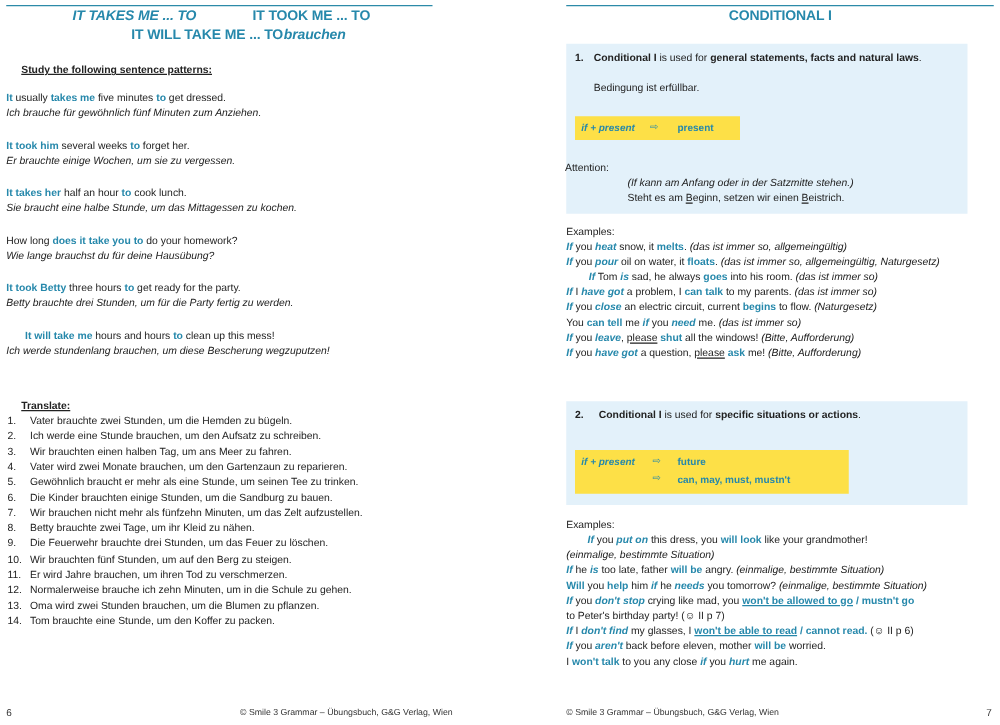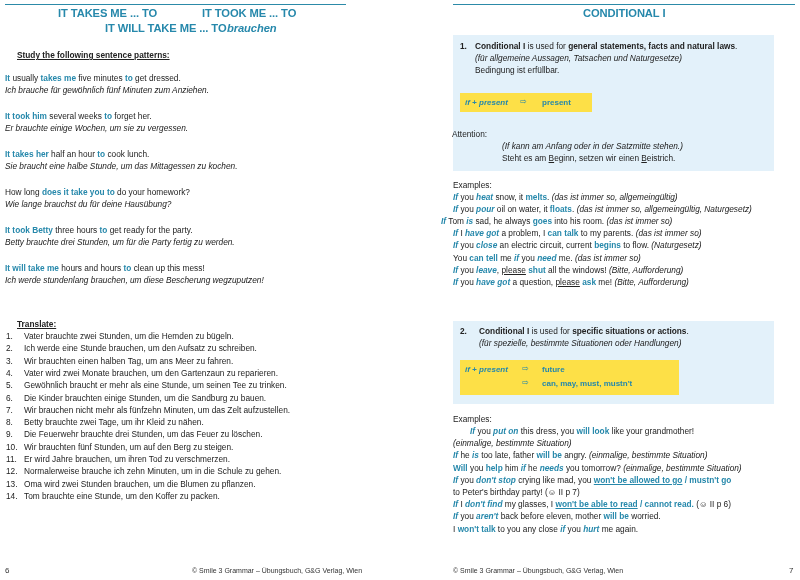--- a/index.html
+++ b/index.html
@@ -53,39 +53,39 @@
 
     .footer { position: absolute; font-size: 7px; color: #333333; white-space: nowrap; }
     .page-num { position: absolute; font-size: 8px; color: #333; }
   </style>
 </head>
 <body>
 
 <div class="page page-left">
   <div class="rule" style="left:5px; top:4px; width:341px;"></div>
 
-  <div class="title-line" style="left:58px; top:7px;">IT TAKES ME ... TO</div>
+  <div class="title-line" style="left:58px; top:7px;font-style:italic;">IT TAKES ME ... TO</div>
   <div class="title-line" style="left:202px; top:7px;">IT TOOK ME ... TO</div>
   <div class="title-line" style="left:78px; top:22px;padding-left:27px;">IT WILL TAKE ME ... TO</div>
   <div class="title-line title-italic" style="left:227px; top:22px;">brauchen</div>
 
   <div class="line heading-u" style="left:5px; top:50px;">Study the following sentence patterns:</div>
 
   <div id="patterns">
       <div class="line" style="left: 5px; top: 73px;"><span class="hl">It</span><span> usually </span><span class="hl">takes me</span><span> five minutes </span><span class="hl">to</span><span> get dressed.</span></div>
       <div class="line it" style="left: 5px; top: 85px;">Ich brauche für gewöhnlich fünf Minuten zum Anziehen.</div>
       <div class="line" style="left: 5px; top: 111px;"><span class="hl">It took him</span><span> several weeks </span><span class="hl">to</span><span> forget her.</span></div>
       <div class="line it" style="left: 5px; top: 123px;">Er brauchte einige Wochen, um sie zu vergessen.</div>
       <div class="line" style="left: 5px; top: 149px;"><span class="hl">It takes her</span><span> half an hour </span><span class="hl">to</span><span> cook lunch.</span></div>
       <div class="line it" style="left: 5px; top: 161px;">Sie braucht eine halbe Stunde, um das Mittagessen zu kochen.</div>
       <div class="line" style="left: 5px; top: 187px;"><span>How long </span><span class="hl">does it take you to</span><span> do your homework?</span></div>
       <div class="line it" style="left: 5px; top: 199px;">Wie lange brauchst du für deine Hausübung?</div>
       <div class="line" style="left: 5px; top: 225px;"><span class="hl">It took Betty</span><span> three hours </span><span class="hl">to</span><span> get ready for the party.</span></div>
       <div class="line it" style="left: 5px; top: 237px;">Betty brauchte drei Stunden, um für die Party fertig zu werden.</div>
-      <div class="line" style="left: 5px; top: 263px;"><span class="hl">It will take me</span><span> hours and hours </span><span class="hl">to</span><span> clean up this mess!</span></div>
+      <div class="line" style="left: 20px; top: 263px;"><span class="hl">It will take me</span><span> hours and hours </span><span class="hl">to</span><span> clean up this mess!</span></div>
       <div class="line it" style="left: 5px; top: 275px;">Ich werde stundenlang brauchen, um diese Bescherung wegzuputzen!</div>
     </div>
 
   <div class="line heading-u" style="left:5px; top:319px;">Translate:</div>
   <div id="translate-list">
       <div class="line" style="left: 0px; top: 331px; width: 390px;">
         <span class="translate-num">1.</span>
         <span class="translate-text">Vater brauchte zwei Stunden, um die Hemden zu bügeln.</span>
       </div>
       <div class="line" style="left: 0px; top: 343.3px; width: 390px;">
@@ -146,50 +146,48 @@
   <div class="footer" style="left:192px; top:567px;">© Smile 3 Grammar – Übungsbuch, G&amp;G Verlag, Wien</div>
 </div>
 
 <div class="page page-right">
   <div class="rule" style="left:53px; top:4px; width:342px;"></div>
   <div class="title-line" style="left:183px; top:7px;">CONDITIONAL  I</div>
 
   <div class="box" style="left:53px; top:35px; width:321px; height:136px;">
     <div class="line b" style="left:7px; top:6px;">1.</div>
     <div class="line" style="left:22px; top:6px;"><span class="b">Conditional I</span><span> is used for </span><span class="b">general statements, facts and natural laws</span><span>.</span></div>
-    <div class="line it" style="left:22px; top:18px;">(für allgemeine Aussagen, Tatsachen und Naturgesetze)</div>
     <div class="line" style="left:22px; top:30px;">Bedingung ist erfüllbar.</div>
 
     <div class="inner-box" style="left:7px; top:58px; width:132px; height:19px;">
       <span class="line formula-it" style="left:5px; top:5px;">if + present</span>
       <span class="line arrow" style="left:60px; top:4px;">⇨</span>
       <span class="line formula" style="left:82px; top:5px;">present</span>
     </div>
 
     <div class="line" style="left:-1px; top:94px;">Attention:</div>
     <div class="line it" style="left:49px; top:106px;">(If kann am Anfang oder in der Satzmitte stehen.)</div>
     <div class="line" style="left:49px; top:118px;"><span>Steht es am </span><span class="u">B</span><span>eginn, setzen wir einen </span><span class="u">B</span><span>eistrich.</span></div>
   </div>
 
   <div class="line" style="left:53px; top:180px;">Examples:</div>
   <div id="examples1">
       <div class="line" style="left: 53px; top: 192px;"><span class="hli">If</span><span> you </span><span class="hli">heat</span><span> snow, it </span><span class="hl">melts</span><span>. </span><span class="it">(das ist immer so, allgemeingültig)</span></div>
       <div class="line" style="left: 53px; top: 204.1px;"><span class="hli">If</span><span> you </span><span class="hli">pour</span><span> oil on water, it </span><span class="hl">floats</span><span>. </span><span class="it">(das ist immer so, allgemeingültig, Naturgesetz)</span></div>
-      <div class="line" style="left: 41px; top: 216.2px;"><span class="hli">If</span><span> Tom </span><span class="hli">is</span><span> sad, he always </span><span class="hl">goes</span><span> into his room. </span><span class="it">(das ist immer so)</span></div>
+      <div class="line" style="left: 71px; top: 216.2px;"><span class="hli">If</span><span> Tom </span><span class="hli">is</span><span> sad, he always </span><span class="hl">goes</span><span> into his room. </span><span class="it">(das ist immer so)</span></div>
       <div class="line" style="left: 53px; top: 228.3px;"><span class="hli">If</span><span> I </span><span class="hli">have got</span><span> a problem, I </span><span class="hl">can talk</span><span> to my parents. </span><span class="it">(das ist immer so)</span></div>
       <div class="line" style="left: 53px; top: 240.4px;"><span class="hli">If</span><span> you </span><span class="hli">close</span><span> an electric circuit, current </span><span class="hl">begins</span><span> to flow. </span><span class="it">(Naturgesetz)</span></div>
       <div class="line" style="left: 53px; top: 252.5px;"><span>You </span><span class="hl">can tell</span><span> me </span><span class="hli">if</span><span> you </span><span class="hli">need</span><span> me. </span><span class="it">(das ist immer so)</span></div>
       <div class="line" style="left: 53px; top: 264.6px;"><span class="hli">If</span><span> you </span><span class="hli">leave</span><span>, </span><span class="u">please</span><span> </span><span class="hl">shut</span><span> all the windows!      </span><span class="it">(Bitte, Aufforderung)</span></div>
       <div class="line" style="left: 53px; top: 276.7px;"><span class="hli">If</span><span> you </span><span class="hli">have got</span><span> a question, </span><span class="u">please</span><span> </span><span class="hl">ask</span><span> me!      </span><span class="it">(Bitte, Aufforderung)</span></div>
     </div>
 
   <div class="box" style="left:53px; top:321px; width:321px; height:83px;">
     <div class="line b" style="left:7px; top:5px;">2.</div>
     <div class="line" style="left:26px; top:5px;"><span class="b">Conditional I</span><span> is used for </span><span class="b">specific situations or actions</span><span>.</span></div>
-    <div class="line it" style="left:26px; top:17px;">(für spezielle, bestimmte Situationen oder Handlungen)</div>
 
     <div class="inner-box" style="left:7px; top:39px; width:219px; height:35px;">
       <span class="line formula-it" style="left:5px; top:5px;">if + present</span>
       <span class="line arrow" style="left:62px; top:4px;">⇨</span>
       <span class="line formula" style="left:82px; top:5px;">future</span>
       <span class="line arrow" style="left:62px; top:18px;">⇨</span>
       <span class="line formula" style="left:82px; top:19px;">can, may, must, mustn't</span>
     </div>
   </div>
 

